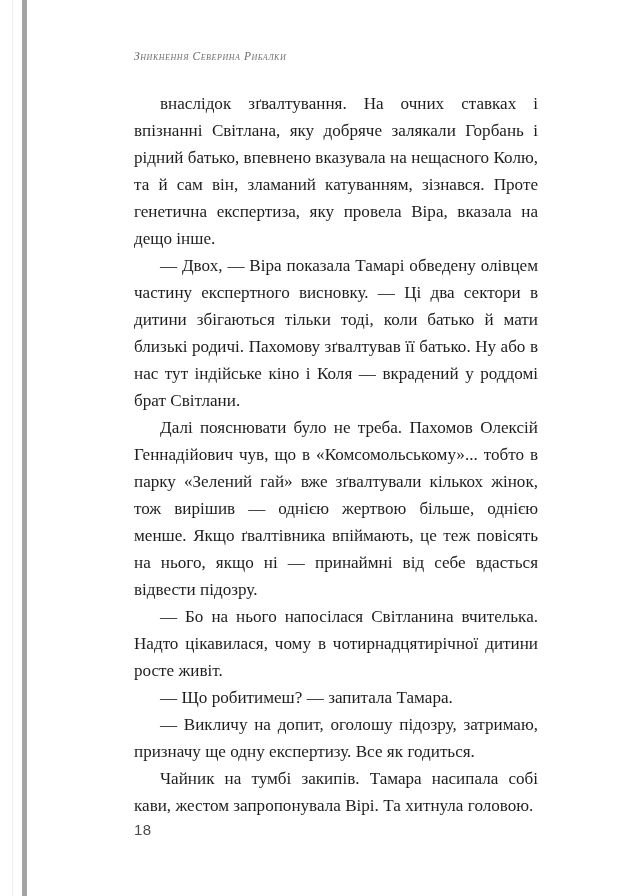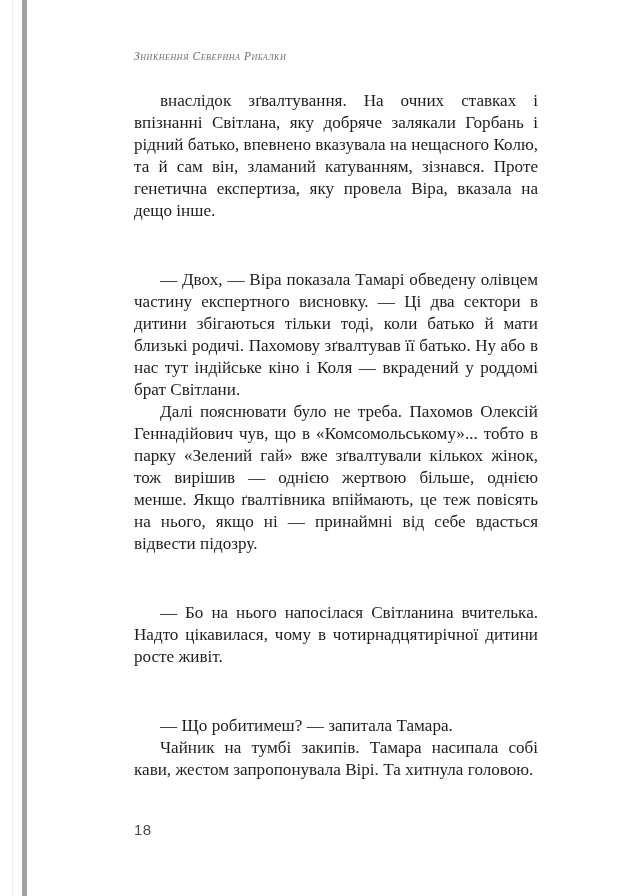--- a/index.html
+++ b/index.html
@@ -59,30 +59,29 @@
     left: 134px;
     top: 90px;
     width: 404px;
   }
 
   p.para {
     margin: 0;
     text-indent: 26px;
     text-align: justify;
     font-size: 17.1px;
-    line-height: 22px;
+    line-height: 27px;
     color: #1d1d1f;
     -webkit-hyphens: none;
     hyphens: none;
     word-spacing: 0.1px;
   }
 
   p.para.dialogue {
     text-indent: 26px;
-    margin-top: 47px;
   }
 
   #folio {
     position: absolute;
     left: 134px;
     top: 821px;
     font-family: "Liberation Sans", sans-serif;
     font-size: 15px;
     color: #4a4a4e;
     letter-spacing: 0.3px;
@@ -97,18 +96,19 @@
   <div id="spine-bar"></div>
 
   <div id="running-head">Зникнення Северина Рибалки</div>
 
   <div id="text-column">
     <p class="para">внаслідок зґвалтування. На очних ставках і впізнанні Світлана, яку добряче залякали Горбань і рідний батько, впевнено вказувала на нещасного Колю, та й сам він, зламаний катуванням, зізнався. Проте генетична експертиза, яку провела Віра, вказала на дещо інше.</p>
     <p class="para dialogue">— Двох, — Віра показала Тамарі обведену олівцем частину експертного висновку. — Ці два сектори в дитини збігаються тільки тоді, коли батько й мати близькі родичі. Пахомову зґвалтував її батько. Ну або в нас тут індійське кіно і Коля — вкрадений у роддомі брат Світлани.</p>
     <p class="para">Далі пояснювати було не треба. Пахомов Олексій Геннадійович чув, що в «Комсомольському»... тобто в парку «Зелений гай» вже зґвалтували кількох жінок, тож вирішив — однією жертвою більше, однією менше. Якщо ґвалтівника впіймають, це теж повісять на нього, якщо ні — принаймні від себе вдасться відвести підозру.</p>
     <p class="para dialogue">— Бо на нього напосілася Світланина вчителька. Надто цікавилася, чому в чотирнадцятирічної дитини росте живіт.</p>
     <p class="para dialogue">— Що робитимеш? — запитала Тамара.</p>
+    <p class="para dialogue">— Викличу на допит, оголошу підозру, затримаю, призначу ще одну експертизу. Все як годиться.</p>
     <p class="para">Чайник на тумбі закипів. Тамара насипала собі кави, жестом запропонувала Вірі. Та хитнула головою.</p>
   </div>
 
   <div id="folio">18</div>
 
 </div>
 
 </body></html>

